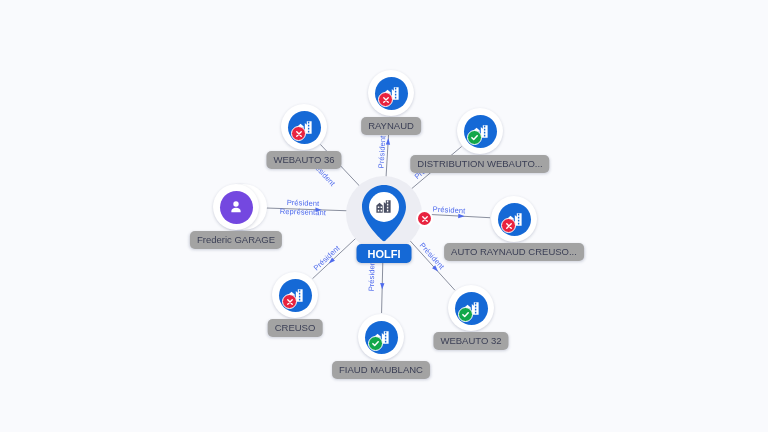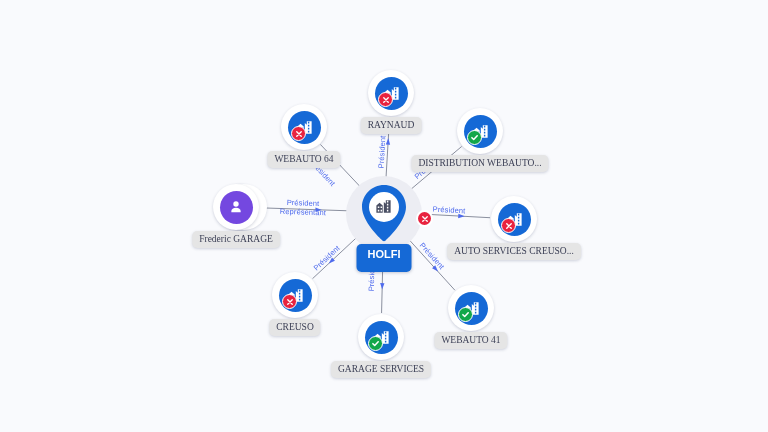--- a/index.html
+++ b/index.html
@@ -83,28 +83,28 @@
     justify-content: center;
   }
   .badge.err { background: #e8233f; }
   .badge.ok  { background: #12a74a; }
   .badge svg { display: block; }
   .node-label {
     position: absolute;
     left: 50%;
     transform: translateX(-50%);
     top: 24px;
-    background: #e5e5e5;
+    background: #a3a3a3;
     border-radius: 5px;
     padding: 3px 7px 4px 7px;
     font-size: 9.5px;
     color: #3b3f55;
     white-space: nowrap;
     box-shadow: 0 1px 3px rgba(40,50,90,0.20);
-    font-family: Liberation Serif, serif;
+    font-family: Liberation Sans, sans-serif;
   }
   
   .stack {
     position: absolute;
     border-radius: 50%;
     background: #ffffff;
     box-shadow: 0 1px 3px rgba(40,50,90,0.16);
     width: 46px;
     height: 46px;
   }
@@ -128,21 +128,21 @@
     background: #ecedf3;
   }
   .root-label {
     position: absolute;
     left: 50%;
     transform: translateX(-50%);
     top: 32px;
     background: #1569d6;
     color: #ffffff;
     border-radius: 5px;
-    padding: 4px 11px 12px 11px;
+    padding: 4px 11px 3px 11px;
     font-size: 11px;
     font-weight: bold;
     white-space: nowrap;
     box-shadow: 0 1px 3px rgba(40,50,90,0.25);
     font-family: "Liberation Sans", sans-serif;
   }
   .root-badge {
     position: absolute;
     width: 17px;
     height: 17px;
@@ -233,21 +233,21 @@
               <path fill="#ffffff" d="M3 20h8v-9.2L7 7.4 3 10.8V20zm1.8-1.8v-2.1h1.9v2.1H4.8zm3.5 0v-2.1h1.9v2.1H8.3zM4.8 14v-2.1h1.9V14H4.8zm3.5 0v-2.1h1.9V14H8.3z"></path>
               <path fill="#ffffff" d="M12.4 20H21V4h-6.1v4.4l-2.5-2.2V20zm3.9-1.8v-2h1.8v2h-1.8zm0-3.8v-2h1.8v2h-1.8zm0-3.8v-2h1.8v2h-1.8zm0-3.8v-2h1.8v2h-1.8z"></path>
             </svg>
           </div>
         </div>
         <div class="badge err" style="background: rgb(232, 35, 63);">
           <svg width="8" height="8" viewBox="0 0 10 10" aria-hidden="true">
             <path d="M2.2 2.2 L7.8 7.8 M7.8 2.2 L2.2 7.8" stroke="#ffffff" stroke-width="1.7" stroke-linecap="round"></path>
           </svg>
         </div>
-        <div class="node-label">WEBAUTO 64</div>
+        <div class="node-label">WEBAUTO 36</div>
       </div>
       <div class="node" style="left: 480px; top: 131px;">
         <div class="node-shell">
           <div class="node-disc" style="background: rgb(21, 105, 214);">
             <svg width="19" height="19" viewBox="0 0 24 24" aria-hidden="true">
               <path fill="#ffffff" d="M3 20h8v-9.2L7 7.4 3 10.8V20zm1.8-1.8v-2.1h1.9v2.1H4.8zm3.5 0v-2.1h1.9v2.1H8.3zM4.8 14v-2.1h1.9V14H4.8zm3.5 0v-2.1h1.9V14H8.3z"></path>
               <path fill="#ffffff" d="M12.4 20H21V4h-6.1v4.4l-2.5-2.2V20zm3.9-1.8v-2h1.8v2h-1.8zm0-3.8v-2h1.8v2h-1.8zm0-3.8v-2h1.8v2h-1.8zm0-3.8v-2h1.8v2h-1.8z"></path>
             </svg>
           </div>
         </div>
@@ -265,53 +265,53 @@
               <path fill="#ffffff" d="M3 20h8v-9.2L7 7.4 3 10.8V20zm1.8-1.8v-2.1h1.9v2.1H4.8zm3.5 0v-2.1h1.9v2.1H8.3zM4.8 14v-2.1h1.9V14H4.8zm3.5 0v-2.1h1.9V14H8.3z"></path>
               <path fill="#ffffff" d="M12.4 20H21V4h-6.1v4.4l-2.5-2.2V20zm3.9-1.8v-2h1.8v2h-1.8zm0-3.8v-2h1.8v2h-1.8zm0-3.8v-2h1.8v2h-1.8zm0-3.8v-2h1.8v2h-1.8z"></path>
             </svg>
           </div>
         </div>
         <div class="badge err" style="background: rgb(232, 35, 63);">
           <svg width="8" height="8" viewBox="0 0 10 10" aria-hidden="true">
             <path d="M2.2 2.2 L7.8 7.8 M7.8 2.2 L2.2 7.8" stroke="#ffffff" stroke-width="1.7" stroke-linecap="round"></path>
           </svg>
         </div>
-        <div class="node-label">AUTO SERVICES CREUSO...</div>
+        <div class="node-label">AUTO RAYNAUD CREUSO...</div>
       </div>
       <div class="node" style="left: 471px; top: 308px;">
         <div class="node-shell">
           <div class="node-disc" style="background: rgb(21, 105, 214);">
             <svg width="19" height="19" viewBox="0 0 24 24" aria-hidden="true">
               <path fill="#ffffff" d="M3 20h8v-9.2L7 7.4 3 10.8V20zm1.8-1.8v-2.1h1.9v2.1H4.8zm3.5 0v-2.1h1.9v2.1H8.3zM4.8 14v-2.1h1.9V14H4.8zm3.5 0v-2.1h1.9V14H8.3z"></path>
               <path fill="#ffffff" d="M12.4 20H21V4h-6.1v4.4l-2.5-2.2V20zm3.9-1.8v-2h1.8v2h-1.8zm0-3.8v-2h1.8v2h-1.8zm0-3.8v-2h1.8v2h-1.8zm0-3.8v-2h1.8v2h-1.8z"></path>
             </svg>
           </div>
         </div>
         <div class="badge ok" style="background: rgb(18, 167, 74);">
           <svg width="9" height="9" viewBox="0 0 10 10" aria-hidden="true">
             <path d="M2.1 5.2 L4.1 7.2 L8 3.1" fill="none" stroke="#ffffff" stroke-width="1.7" stroke-linecap="round" stroke-linejoin="round"></path>
           </svg>
         </div>
-        <div class="node-label">WEBAUTO 41</div>
+        <div class="node-label">WEBAUTO 32</div>
       </div>
       <div class="node" style="left: 381px; top: 337px;">
         <div class="node-shell">
           <div class="node-disc" style="background: rgb(21, 105, 214);">
             <svg width="19" height="19" viewBox="0 0 24 24" aria-hidden="true">
               <path fill="#ffffff" d="M3 20h8v-9.2L7 7.4 3 10.8V20zm1.8-1.8v-2.1h1.9v2.1H4.8zm3.5 0v-2.1h1.9v2.1H8.3zM4.8 14v-2.1h1.9V14H4.8zm3.5 0v-2.1h1.9V14H8.3z"></path>
               <path fill="#ffffff" d="M12.4 20H21V4h-6.1v4.4l-2.5-2.2V20zm3.9-1.8v-2h1.8v2h-1.8zm0-3.8v-2h1.8v2h-1.8zm0-3.8v-2h1.8v2h-1.8zm0-3.8v-2h1.8v2h-1.8z"></path>
             </svg>
           </div>
         </div>
         <div class="badge ok" style="background: rgb(18, 167, 74);">
           <svg width="9" height="9" viewBox="0 0 10 10" aria-hidden="true">
             <path d="M2.1 5.2 L4.1 7.2 L8 3.1" fill="none" stroke="#ffffff" stroke-width="1.7" stroke-linecap="round" stroke-linejoin="round"></path>
           </svg>
         </div>
-        <div class="node-label">GARAGE SERVICES</div>
+        <div class="node-label">FIAUD MAUBLANC</div>
       </div>
       <div class="node" style="left: 295px; top: 295px;">
         <div class="node-shell">
           <div class="node-disc" style="background: rgb(21, 105, 214);">
             <svg width="19" height="19" viewBox="0 0 24 24" aria-hidden="true">
               <path fill="#ffffff" d="M3 20h8v-9.2L7 7.4 3 10.8V20zm1.8-1.8v-2.1h1.9v2.1H4.8zm3.5 0v-2.1h1.9v2.1H8.3zM4.8 14v-2.1h1.9V14H4.8zm3.5 0v-2.1h1.9V14H8.3z"></path>
               <path fill="#ffffff" d="M12.4 20H21V4h-6.1v4.4l-2.5-2.2V20zm3.9-1.8v-2h1.8v2h-1.8zm0-3.8v-2h1.8v2h-1.8zm0-3.8v-2h1.8v2h-1.8zm0-3.8v-2h1.8v2h-1.8z"></path>
             </svg>
           </div>
         </div>

